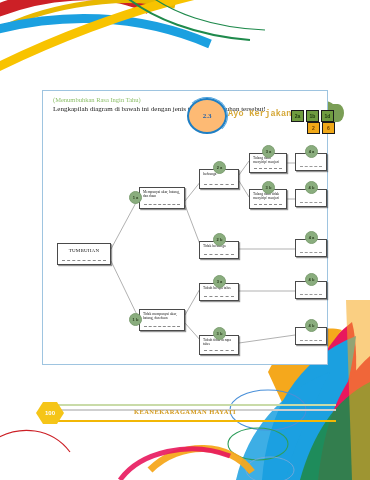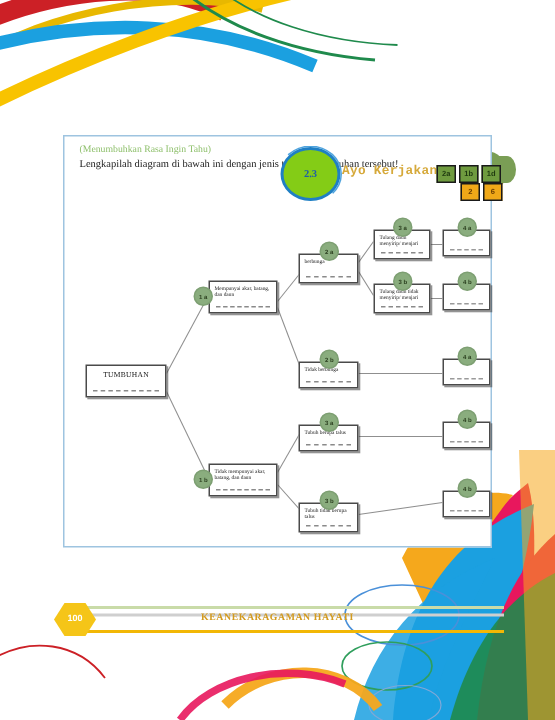--- a/index.html
+++ b/index.html
@@ -22,21 +22,21 @@
     background:#7a9e55;
     border-radius:3px 12px 10px 4px/6px 12px 8px 10px;
   }
   .brush::after{
     content:"";position:absolute;right:-7px;top:3px;width:12px;height:18px;
     background:#7a9e55;border-radius:0 60% 60% 0;
   }
   .circle-num{
     position:absolute;left:187px;top:52px;width:36px;height:32px;
     border:2px solid #1f7fc4;border-radius:50%;
-    background:#84cc16;
+    background:#fdba74;
     display:flex;align-items:center;justify-content:center;
     font-size:7px;font-weight:bold;color:#1f5fa8;
     font-family:"Liberation Serif", serif;
     z-index:3;
   }
   .circle-num .arcs{position:absolute;inset:-3px;border:1px solid #4fa3dd;border-radius:50%;border-left-color:transparent;border-bottom-color:transparent;}
   .ayo{
     position:absolute;left:228px;top:63px;
     font-size:8.5px;font-weight:bold;color:#d6a93a;
     letter-spacing:.2px;

